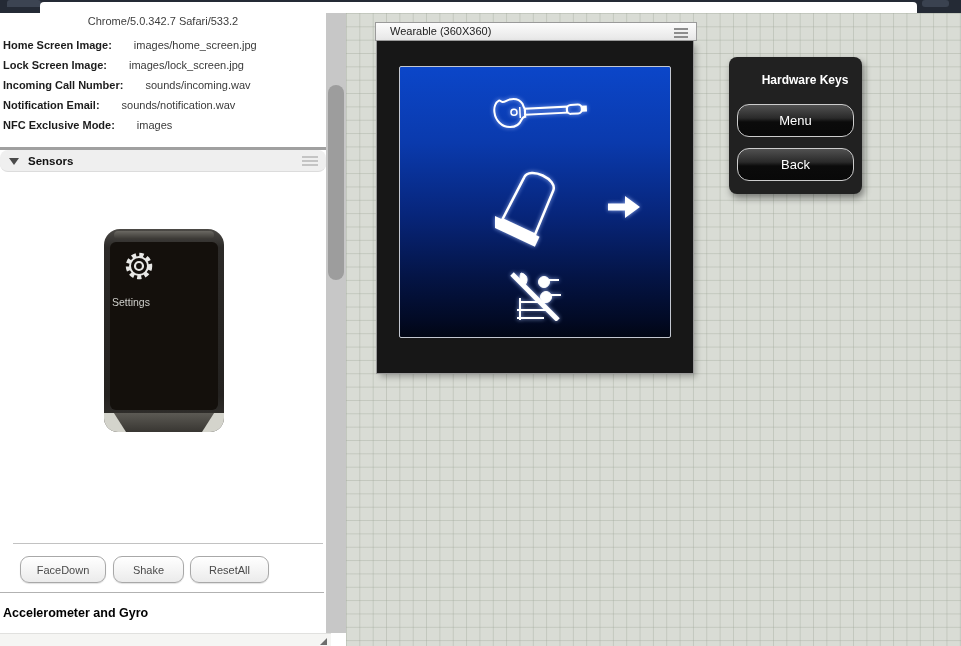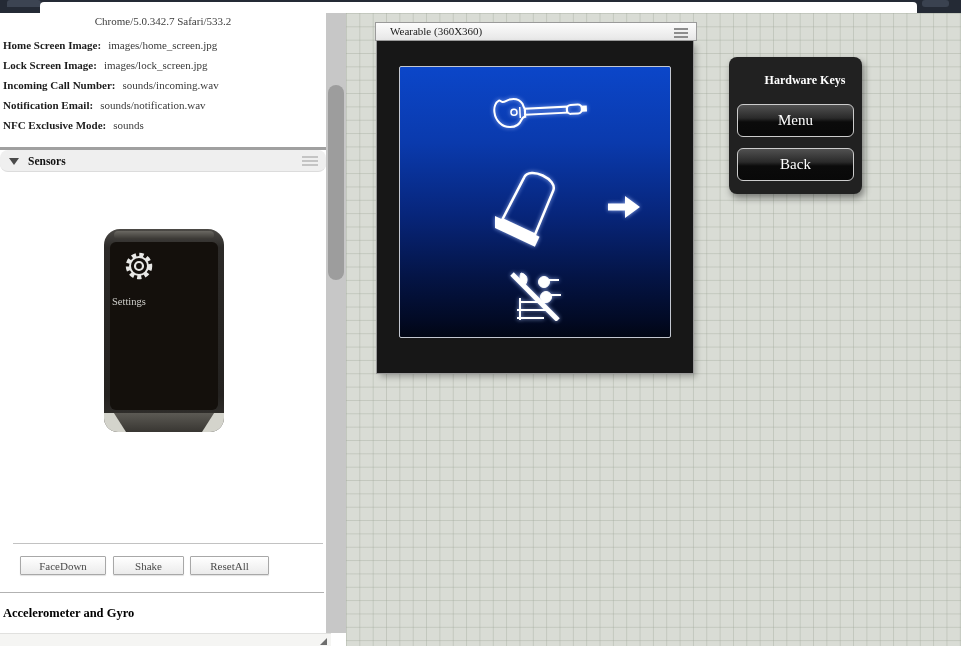--- a/index.html
+++ b/index.html
@@ -1,32 +1,32 @@
 <!DOCTYPE html>
 <html><head>
 <meta charset="utf-8">
 <style>
   html,body{margin:0;padding:0;background:#fff;}
   *{box-sizing:border-box;}
   .stage{position:relative;width:961px;height:646px;overflow:hidden;
-         font-family:Liberation Serif, serif;background:#fff;}
+         font-family:Liberation Sans, sans-serif;background:#fff;}
 
   
   .topbar{position:absolute;left:0;top:0;width:961px;height:13px;background:#242a35;}
   .topbar .tab-left{position:absolute;left:7px;top:0;width:34px;height:7px;background:#3c4452;border-radius:3px 3px 0 0;}
   .topbar .tab-right{position:absolute;left:922px;top:0;width:27px;height:7px;background:#3a4250;border-radius:3px;}
   .addressbar{position:absolute;left:40px;top:2px;width:877px;height:11px;background:#ffffff;border-radius:4px 4px 0 0;}
 
   
   .sidebar{position:absolute;left:0;top:13px;width:326px;height:633px;background:#fff;}
   .ua-line{position:absolute;left:0;top:2px;width:100%;text-align:center;font-size:11px;color:#3d3d3d;}
   .props{position:absolute;left:3px;top:22px;}
   .prop-row{height:20px;line-height:20px;font-size:11px;white-space:nowrap;}
   .prop-label{font-weight:bold;color:#1c1c1c;}
-  .prop-value{color:#3a3a3a;margin-left:7px;}
+  .prop-value{color:#3a3a3a;margin-left:22px;}
   .section-divider{position:absolute;left:0;top:134px;width:326px;height:3px;background:#a0a0a0;}
   .sensors-row{position:absolute;left:0;top:137px;width:326px;height:22px;background:#efefef;border-bottom:1px solid #dcdcdc;border-radius:8px;}
   .tri-down{position:absolute;left:9px;top:8px;width:0;height:0;border-left:5px solid transparent;border-right:5px solid transparent;border-top:7px solid #4a4a4a;}
   .sensors-title{position:absolute;left:28px;top:0;height:22px;line-height:22px;font-size:11.5px;font-weight:bold;color:#111;}
   .hamburger{position:absolute;width:16px;height:2px;}
   .hamburger.gray{background:#c4c4c4;box-shadow:0 4px 0 #c4c4c4,0 8px 0 #c4c4c4;}
   .hamburger.dark{background:#8d8d8d;box-shadow:0 4px 0 #8d8d8d,0 8px 0 #8d8d8d;}
 
   
   .watch{position:absolute;left:104px;top:216px;width:120px;height:203px;}
@@ -34,21 +34,21 @@
   .watch-sheen{position:absolute;left:10px;right:10px;top:2px;height:8px;border-radius:6px;background:linear-gradient(180deg,#6a6862,#3a3834);}
   .watch-screen{position:absolute;left:6px;right:6px;top:13px;bottom:22px;background:#14100c;border-radius:6px;}
   .watch-bottom{position:absolute;left:0;right:0;bottom:0;height:19px;background:linear-gradient(180deg,#5c5a54,#383632);border-radius:0 0 14px 14px;overflow:hidden;}
   .watch-bottom .wedge{position:absolute;top:0;width:22px;height:19px;background:#d4d4cc;}
   .wedge.l{left:0;clip-path:polygon(0 0,45% 0,100% 100%,0 100%);}
   .wedge.r{right:0;clip-path:polygon(55% 0,100% 0,100% 100%,0 100%);}
   .gear-wrap{position:absolute;left:14px;top:9px;width:30px;height:30px;}
   .settings-label{position:absolute;left:2px;top:42px;font-size:10.5px;color:#cfcfcb;margin-top:12px;}
 
   
-  .pill-btn{position:absolute;top:543px;height:19px;border:1px solid #a8a8a8;border-radius:1px;
+  .pill-btn{position:absolute;top:543px;height:27px;border:1px solid #a8a8a8;border-radius:9px;
             background:linear-gradient(180deg,#ffffff,#ebebeb);font-size:11px;color:#4a4a4a;
             font-family:inherit;box-shadow:0 1px 1px rgba(0,0,0,.12);}
   .divider-thin{position:absolute;background:#c2c2c2;height:1px;}
   .accel-heading{position:absolute;left:3px;top:593px;font-size:12.5px;font-weight:bold;color:#000;}
   .hscroll-strip{position:absolute;left:0;top:620px;width:331px;height:13px;background:#f5f5f3;border-top:1px solid #e1e1df;}
   .corner-tri{position:absolute;left:320px;top:4px;width:0;height:0;border-left:7px solid transparent;border-bottom:7px solid #6e6e6e;}
 
   
   .vscroll{position:absolute;left:326px;top:13px;width:20px;height:620px;background:#c7c7c7;}
   .vscroll-thumb{position:absolute;left:2px;top:72px;width:16px;height:195px;background:#9d9d9d;border-radius:8px;}
@@ -67,23 +67,23 @@
     box-shadow:0 0 0 1px #9a9a9a,3px 4px 6px rgba(0,0,0,.28);}
   .wscreen{position:absolute;left:22px;top:25px;width:272px;height:272px;border:1px solid #c3c7d0;border-radius:2px;
     background:linear-gradient(180deg,#0b46c9 0%,#0a3aad 28%,#07257a 55%,#041445 78%,#020a24 94%,#010614 100%);}
   .screen-icon{position:absolute;}
   .screen-icon svg{display:block;filter:drop-shadow(0 0 2px rgba(170,195,255,.85));}
 
   
   .hwpanel{position:absolute;left:729px;top:57px;width:133px;height:137px;background:#212121;border-radius:8px;
     box-shadow:2px 4px 7px rgba(0,0,0,.45);}
   .hwtitle{position:absolute;left:0;top:16px;width:100%;text-align:center;font-size:12px;font-weight:bold;color:#fff;padding-left:19px;}
-  .hwbtn{position:absolute;left:8px;width:117px;height:33px;border:1px solid #cccccc;border-radius:6px;
+  .hwbtn{position:absolute;left:8px;width:117px;height:33px;border:1px solid #cccccc;border-radius:12px;
     background:linear-gradient(180deg,#515151 0%,#2a2a2a 42%,#0b0b0b 55%,#090909 100%);
-    color:#fff;font-size:15px;font-family:inherit;}
+    color:#fff;font-size:13px;font-family:inherit;}
   .hwbtn.menu{top:47px;} .hwbtn.back{top:91px;}
 </style>
 </head>
 <body>
 
 <div class="stage">
 
   <div class="topbar">
     <div class="tab-left"></div>
     <div class="addressbar"></div>
@@ -100,21 +100,21 @@
       <div class="prop-row">
         <span class="prop-label">Lock Screen Image:</span><span class="prop-value">images/lock_screen.jpg</span>
       </div>
       <div class="prop-row">
         <span class="prop-label">Incoming Call Number:</span><span class="prop-value">sounds/incoming.wav</span>
       </div>
       <div class="prop-row">
         <span class="prop-label">Notification Email:</span><span class="prop-value">sounds/notification.wav</span>
       </div>
       <div class="prop-row">
-        <span class="prop-label">NFC Exclusive Mode:</span><span class="prop-value">sounds</span>
+        <span class="prop-label">NFC Exclusive Mode:</span><span class="prop-value">images</span>
       </div>
     </div>
 
     <div class="section-divider"></div>
 
     <div class="sensors-row">
       <span class="tri-down"></span>
       <span class="sensors-title">Sensors</span>
       <span class="hamburger gray" style="left:302px;top:6px;"></span>
     </div>

